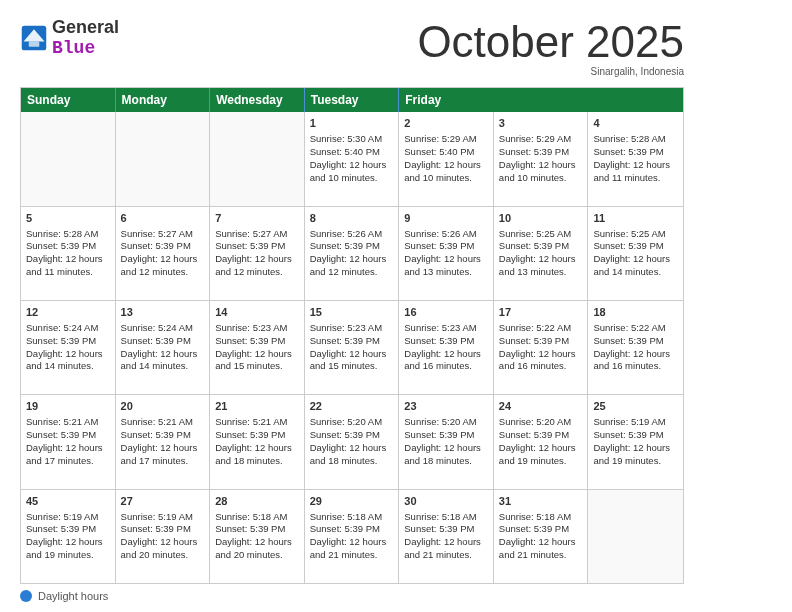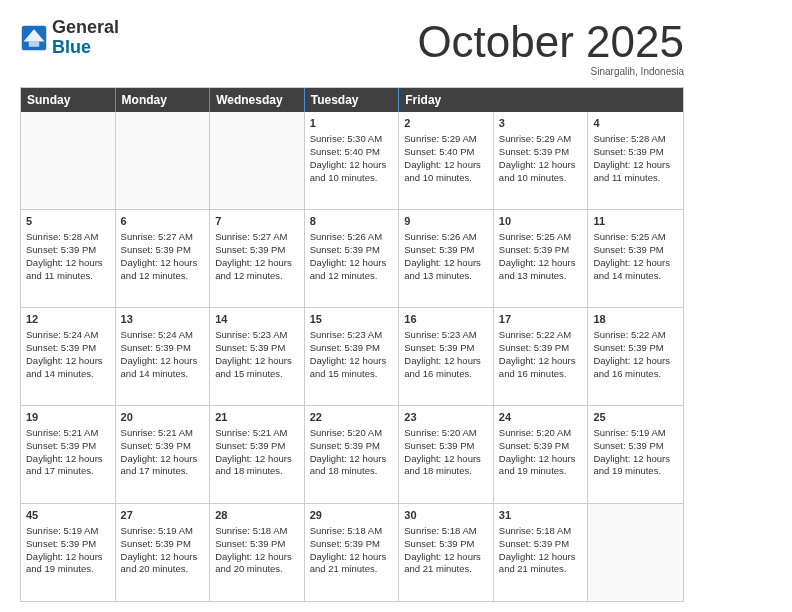--- a/index.html
+++ b/index.html
@@ -27,21 +27,21 @@
       display: flex;
       align-items: center;
       gap: 4px;
     }
     .logo-text {
       font-size: 18px;
       font-weight: bold;
       line-height: 1.1;
     }
     .logo-text .general { color: #333; }
-    .logo-text .blue { color: #0369a1; }
+    .logo-text .blue { color: #a21caf; font-family: Liberation Mono, monospace; }
     .logo-icon {
       width: 28px;
       height: 28px;
     }
     .title-block {
       text-align: right;
     }
     .month-title {
       font-size: 44px;
       font-weight: 300;
@@ -54,21 +54,21 @@
     }
     .calendar {
       flex: 1;
       display: flex;
       flex-direction: column;
       border: 1px solid #ccc;
     }
     .cal-header {
       display: grid;
       grid-template-columns: repeat(7, 1fr);
-      background: #404040;
+      background: #15803d;
     }
     .cal-header-cell {
       color: #fff;
       font-size: 12px;
       font-weight: bold;
       padding: 5px 6px;
       text-align: left;
       border-right: 1px solid #4a90d9;
     }
     .cal-header-cell:last-child { border-right: none; }
@@ -251,13 +251,17 @@
 Sunset: 5:39 PM
 Daylight: 12 hours and 21 minutes.</span></div>
           <div class="cal-cell"><span class="day-num">31</span><span style="white-space: pre-line;">Sunrise: 5:18 AM
 Sunset: 5:39 PM
 Daylight: 12 hours and 21 minutes.</span></div>
           <div class="cal-cell empty"></div>
         </div>
       </div>
   </div>
 
+  <div class="footer">
+    <span class="footer-dot"></span>
+    <span>Daylight hours</span>
+  </div>
 </div>
 
 </body></html>

